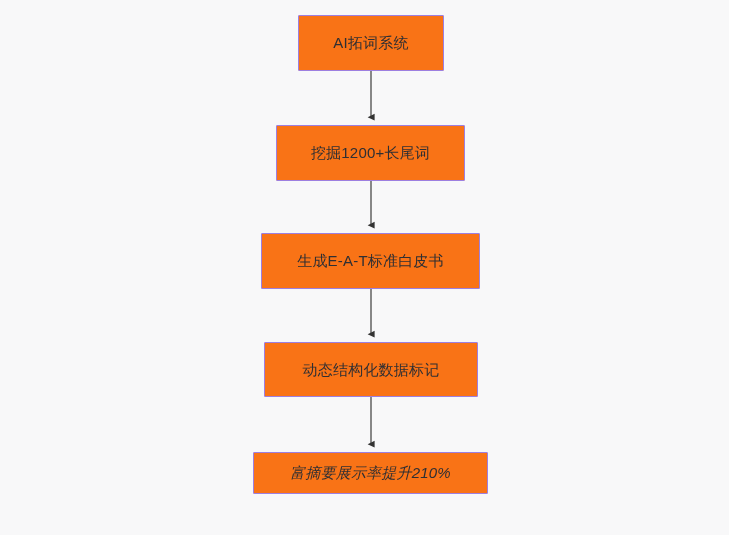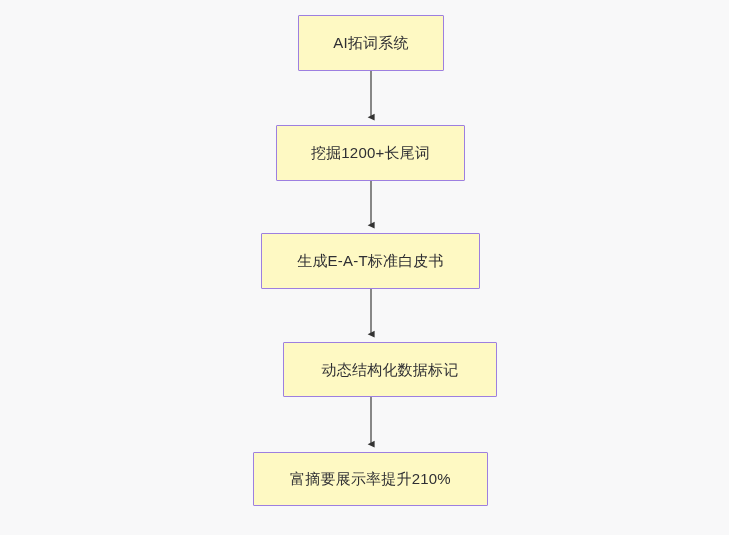--- a/index.html
+++ b/index.html
@@ -14,21 +14,21 @@
     overflow: hidden;
   }
   #flowchart-canvas {
     position: relative;
     width: 729px;
     height: 535px;
   }
   .node {
     position: absolute;
     box-sizing: border-box;
-    background: #fef9c3;
+    background: #f97316;
     border: 1.6px solid #9d7fe0;
     border-radius: 1px;
     display: flex;
     align-items: center;
     justify-content: center;
     text-align: center;
   }
   .node-label {
     font-size: 15px;
     line-height: 1.2;
@@ -42,22 +42,22 @@
     left: 0;
     top: 0;
     width: 729px;
     height: 535px;
     pointer-events: none;
   }
   
   #node-0 { left: 298px; top: 15px;  width: 146px; height: 56px; }
   #node-1 { left: 276px; top: 125px; width: 189px; height: 56px; text-align: right; }
   #node-2 { left: 261px; top: 233px; width: 219px; height: 56px; }
-  #node-3 { left: 264px; top: 342px; width: 214px; height: 55px; margin-left: 19px; }
-  #node-4 { left: 253px; top: 452px; width: 235px; height: 54px; }
+  #node-3 { left: 264px; top: 342px; width: 214px; height: 55px; }
+  #node-4 { left: 253px; top: 452px; width: 235px; height: 42px; font-style: italic; }
 </style>
 </head>
 <body>
 
 <div id="flowchart-canvas">
 
   <svg class="connector" viewBox="0 0 729 535" width="729" height="535" xmlns="http://www.w3.org/2000/svg">
     <defs>
       <marker id="arrowhead" markerWidth="9" markerHeight="9" refX="3.6" refY="4.2" orient="auto" markerUnits="userSpaceOnUse">
         <path d="M0.4,0.6 L7.2,0.6 L3.8,7.6 Z" fill="#333333"></path>

